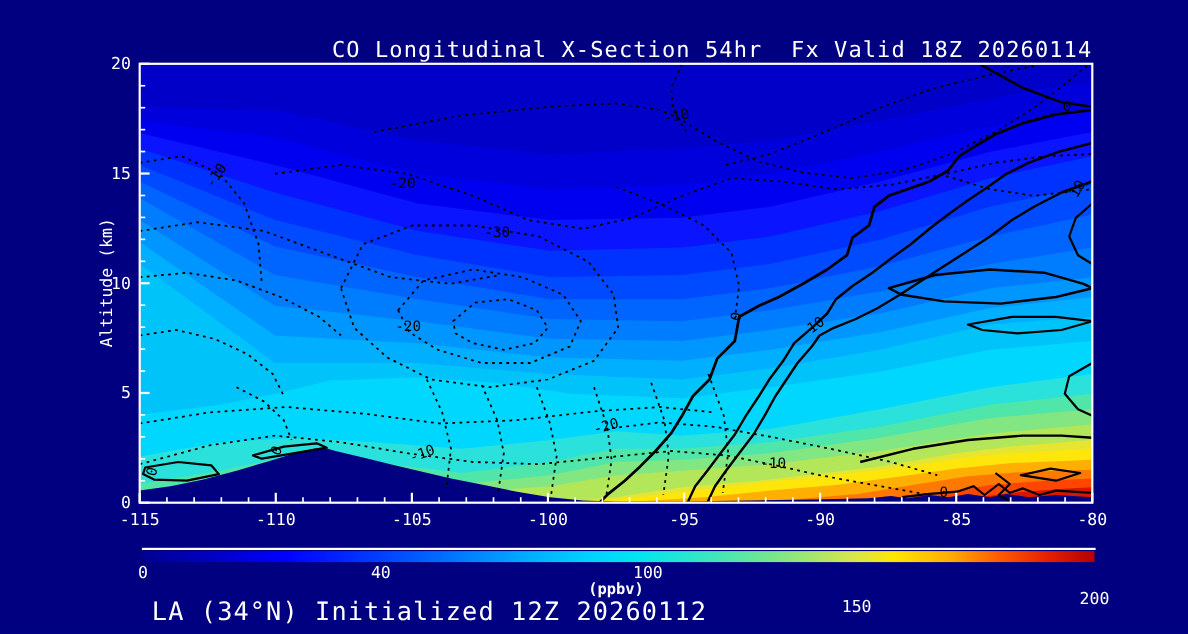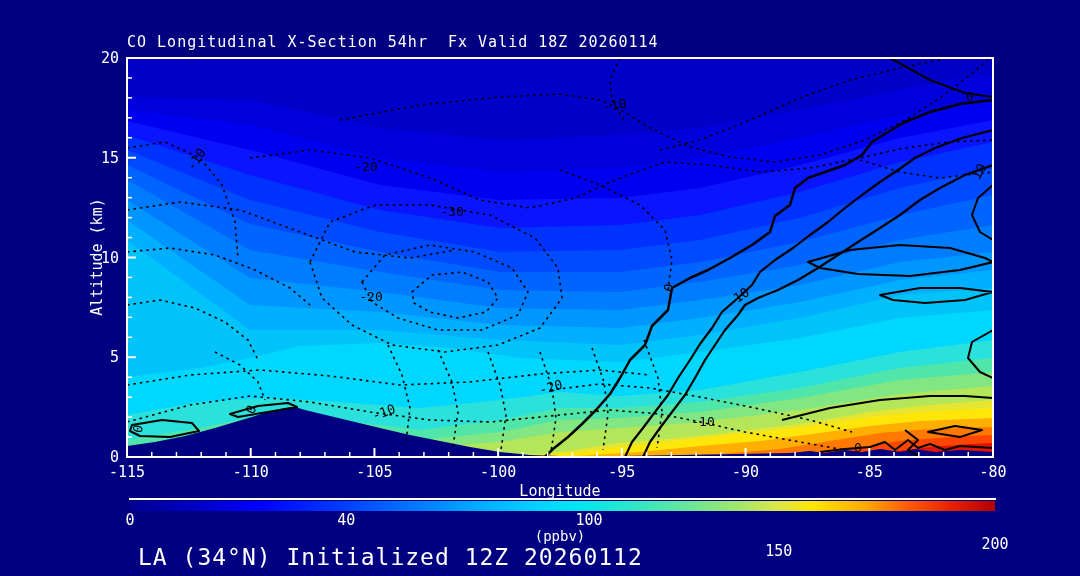--- a/index.html
+++ b/index.html
@@ -1,23 +1,23 @@
 <!DOCTYPE html>
 <html><head>
 <meta charset="utf-8">
 <style>
   html,body{margin:0;padding:0;background:#000080;}
   #figure{position:relative;width:1080px;height:576px;background:#000080;overflow:hidden;
           font-family:"DejaVu Sans Mono","Liberation Mono",monospace;}
   #plot-svg{position:absolute;left:0;top:0;width:1080px;height:576px;}
   .wtxt{position:absolute;color:#ffffff;white-space:pre;}
-  #chart-title{left:127px;top:33px;width:866px;text-align:left;font-size:15px;letter-spacing:1px;}
+  #chart-title{left:127px;top:33px;width:866px;text-align:right;font-size:20px;letter-spacing:1px;}
   #y-axis-title{left:97px;top:257px;transform:translate(-50%,-50%) rotate(-90deg);font-size:15px;}
   #x-axis-title{left:127px;top:482px;width:866px;text-align:center;font-size:15px;}
-  #cbar-unit{left:127px;top:528px;width:866px;text-align:center;font-size:14px;}
+  #cbar-unit{left:127px;top:528px;width:866px;text-align:center;font-size:14px;font-weight:bold;}
   #footer-annotation{left:138px;top:544px;font-size:23px;letter-spacing:1px;}
   #colorbar{position:absolute;left:130px;top:501px;width:865px;height:10px;}
   #colorbar-topline{position:absolute;left:129px;top:498px;width:867px;height:2px;background:#ffffff;}
   .cbar-tick{position:absolute;top:511px;width:70px;margin-left:-35px;text-align:center;color:#fff;font-size:15px;}
 </style>
 </head>
 <body>
 
 <div id="figure">
   <svg id="plot-svg" viewBox="0 0 1080 576">
@@ -170,21 +170,20 @@
       <line x1="127" y1="77.95000000000005" x2="132" y2="77.95000000000005" stroke="#ffffff" stroke-width="1.5"></line>
       <line x1="127" y1="58" x2="136" y2="58" stroke="#ffffff" stroke-width="2"></line>
       <text x="119" y="462" fill="#ffffff" font-size="15" font-family="DejaVu Sans Mono, monospace" text-anchor="end">0</text>
       <text x="119" y="362.25" fill="#ffffff" font-size="15" font-family="DejaVu Sans Mono, monospace" text-anchor="end">5</text>
       <text x="119" y="262.5" fill="#ffffff" font-size="15" font-family="DejaVu Sans Mono, monospace" text-anchor="end">10</text>
       <text x="119" y="162.75" fill="#ffffff" font-size="15" font-family="DejaVu Sans Mono, monospace" text-anchor="end">15</text>
       <text x="119" y="63" fill="#ffffff" font-size="15" font-family="DejaVu Sans Mono, monospace" text-anchor="end">20</text>
     </svg>
   <div id="chart-title" class="wtxt">CO Longitudinal X-Section 54hr  Fx Valid 18Z 20260114</div>
   <div id="y-axis-title" class="wtxt">Altitude (km)</div>
-  <div id="x-axis-title" class="wtxt">Longitude</div>
   <div id="colorbar-topline"></div>
   <div id="colorbar" style="background: linear-gradient(to right, rgb(0, 0, 144) 0%, rgb(0, 0, 200) 8%, rgb(0, 0, 255) 15%, rgb(0, 64, 255) 25%, rgb(0, 120, 255) 33%, rgb(0, 170, 255) 40%, rgb(0, 210, 255) 47%, rgb(0, 230, 240) 52%, rgb(46, 230, 200) 58%, rgb(100, 230, 155) 64%, rgb(160, 230, 110) 70%, rgb(220, 230, 70) 75%, rgb(255, 230, 0) 79%, rgb(255, 170, 0) 85%, rgb(255, 90, 0) 90%, rgb(230, 32, 0) 95%, rgb(180, 0, 0) 100%);"></div>
   <div id="cbar-ticks">
       <span class="cbar-tick" style="left: 130px;">0</span>
       <span class="cbar-tick" style="left: 346.25px;">40</span>
       <span class="cbar-tick" style="left: 589px;">100</span>
       <span class="cbar-tick" style="left: 778.75px; margin-top: 31px;">150</span>
       <span class="cbar-tick" style="left: 995px; margin-top: 24px;">200</span>
     </div>
   <div id="cbar-unit" class="wtxt">(ppbv)</div>

